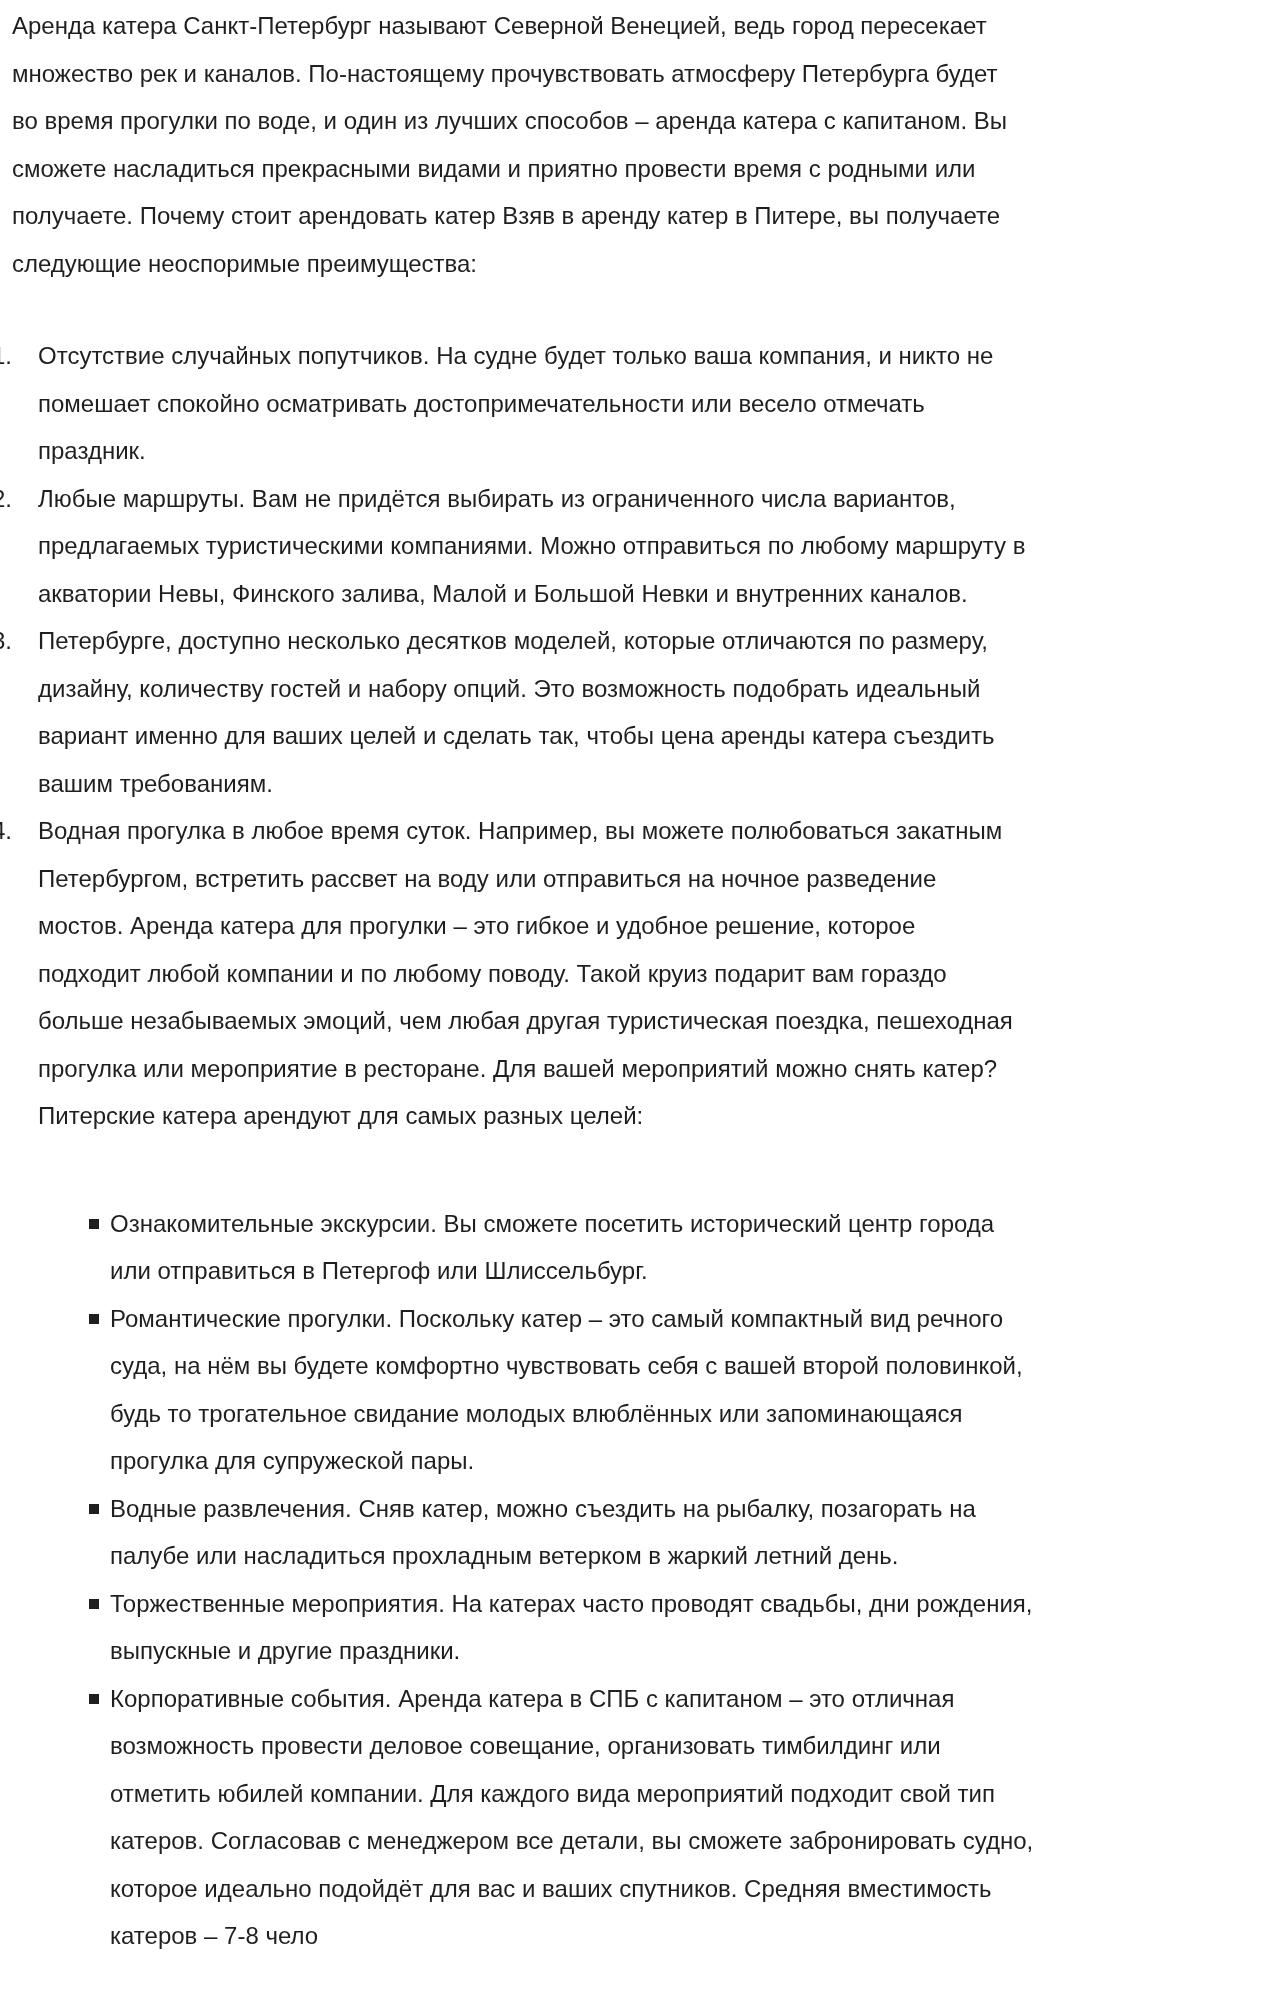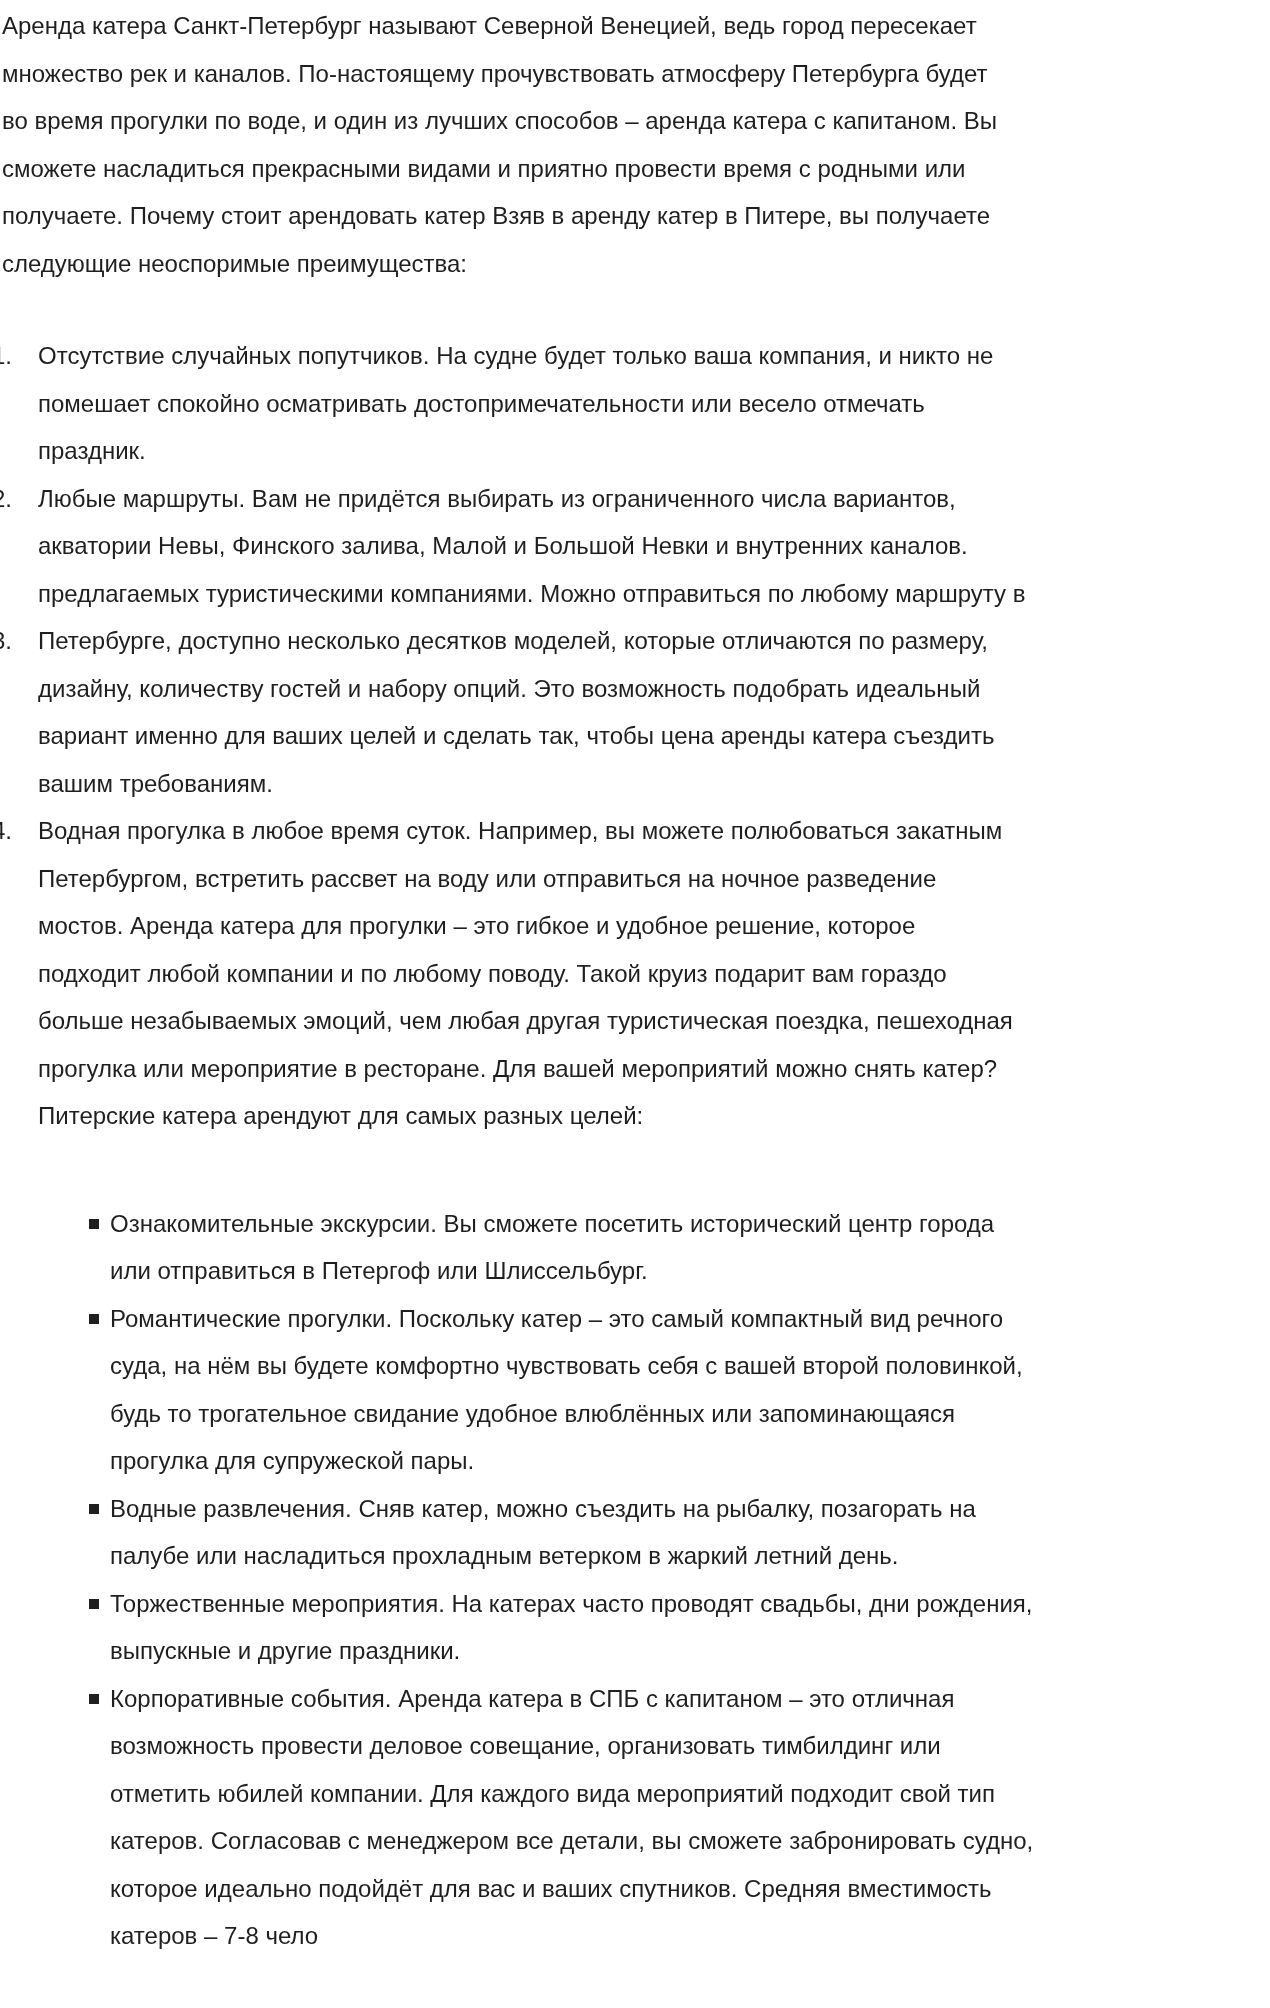--- a/index.html
+++ b/index.html
@@ -17,21 +17,21 @@
     padding-top: 2px;
     box-sizing: border-box;
     position: relative;
   }
   .ln {
     height: 47.5px;
     line-height: 47.5px;
     white-space: nowrap;
   }
   .intro {
-    padding-left: 2px;
+    padding-left: 12px;
   }
   .olist {
     margin-top: 45px;
   }
   .oli {
     position: relative;
     padding-left: 38px;
   }
   .num {
     position: absolute;
@@ -72,22 +72,22 @@
   <div class="olist">
       <div class="oli">
         <span class="num">1.</span>
         <div class="ln">Отсутствие случайных попутчиков. На судне будет только ваша компания, и никто не</div>
         <div class="ln">помешает спокойно осматривать достопримечательности или весело отмечать</div>
         <div class="ln">праздник.</div>
       </div>
       <div class="oli">
         <span class="num">2.</span>
         <div class="ln">Любые маршруты. Вам не придётся выбирать из ограниченного числа вариантов,</div>
+        <div class="ln">предлагаемых туристическими компаниями. Можно отправиться по любому маршруту в</div>
         <div class="ln">акватории Невы, Финского залива, Малой и Большой Невки и внутренних каналов.</div>
-        <div class="ln">предлагаемых туристическими компаниями. Можно отправиться по любому маршруту в</div>
       </div>
       <div class="oli">
         <span class="num">3.</span>
         <div class="ln">Петербурге, доступно несколько десятков моделей, которые отличаются по размеру,</div>
         <div class="ln">дизайну, количеству гостей и набору опций. Это возможность подобрать идеальный</div>
         <div class="ln">вариант именно для ваших целей и сделать так, чтобы цена аренды катера съездить</div>
         <div class="ln">вашим требованиям.</div>
       </div>
       <div class="oli">
         <span class="num">4.</span>
@@ -103,21 +103,21 @@
   <div class="ulist">
       <div class="uli">
         <span class="bullet"></span>
         <div class="ln">Ознакомительные экскурсии. Вы сможете посетить исторический центр города</div>
         <div class="ln">или отправиться в Петергоф или Шлиссельбург.</div>
       </div>
       <div class="uli">
         <span class="bullet"></span>
         <div class="ln">Романтические прогулки. Поскольку катер – это самый компактный вид речного</div>
         <div class="ln">суда, на нём вы будете комфортно чувствовать себя с вашей второй половинкой,</div>
-        <div class="ln">будь то трогательное свидание удобное влюблённых или запоминающаяся</div>
+        <div class="ln">будь то трогательное свидание молодых влюблённых или запоминающаяся</div>
         <div class="ln">прогулка для супружеской пары.</div>
       </div>
       <div class="uli">
         <span class="bullet"></span>
         <div class="ln">Водные развлечения. Сняв катер, можно съездить на рыбалку, позагорать на</div>
         <div class="ln">палубе или насладиться прохладным ветерком в жаркий летний день.</div>
       </div>
       <div class="uli">
         <span class="bullet"></span>
         <div class="ln">Торжественные мероприятия. На катерах часто проводят свадьбы, дни рождения,</div>

